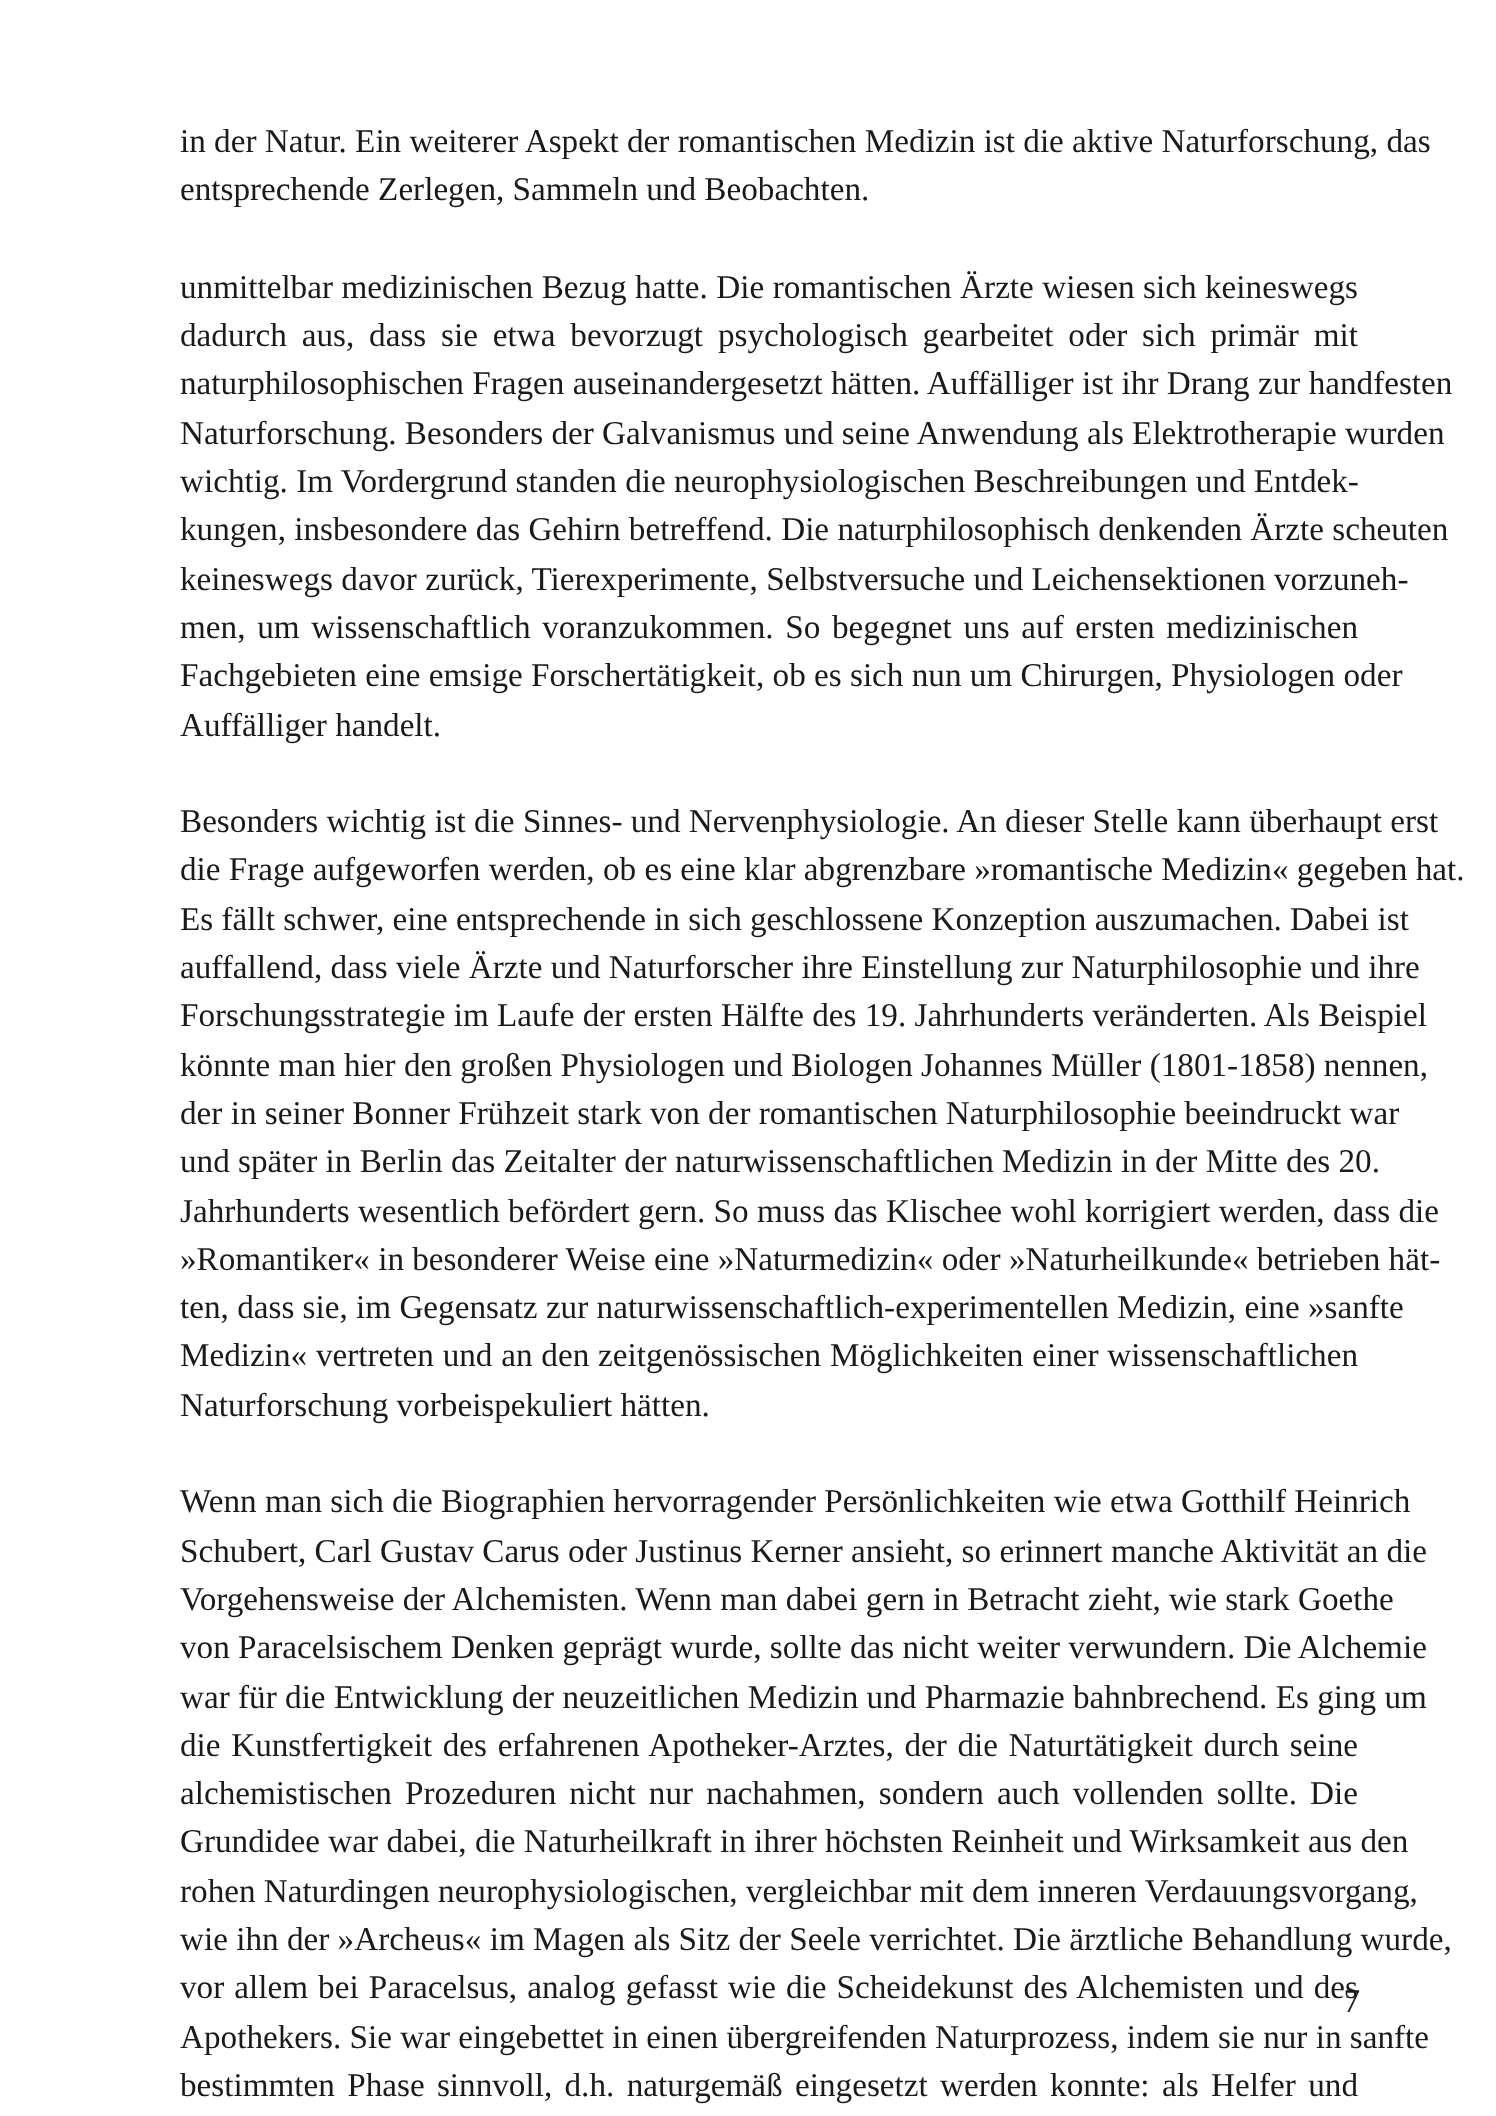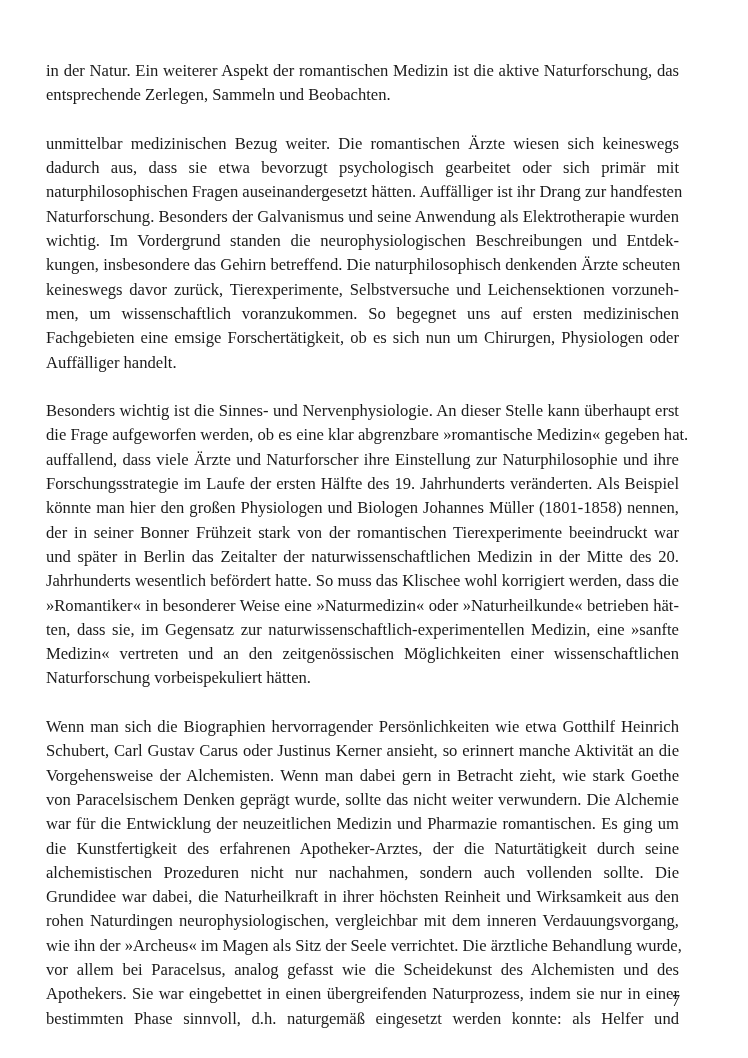--- a/index.html
+++ b/index.html
@@ -27,20 +27,21 @@
       margin: 0 0 24.3px 0;
       text-align: justify;
       hyphens: manual;
     }
     .line {
       display: block;
       text-align: justify;
       text-align-last: justify;
       white-space: nowrap;
       height: 24.3px;
+      margin-left: 44px;
     }
     .line.last {
       text-align-last: left;
     }
     .page-number {
       position: absolute;
       left: 660px;
       top: 991px;
       width: 20px;
       text-align: right;
@@ -51,54 +52,55 @@
   </style>
 </head>
 <body>
 
 <div class="page" id="page">
     <p class="para">
       <span class="line">in der Natur. Ein weiterer Aspekt der romantischen Medizin ist die aktive Naturforschung, das</span>
       <span class="line last">entsprechende Zerlegen, Sammeln und Beobachten.</span>
     </p>
     <p class="para">
-      <span class="line">unmittelbar medizinischen Bezug weiter. Die romantischen Ärzte wiesen sich keineswegs</span>
+      <span class="line">unmittelbar medizinischen Bezug hatte. Die romantischen Ärzte wiesen sich keineswegs</span>
       <span class="line">dadurch aus, dass sie etwa bevorzugt psychologisch gearbeitet oder sich primär mit</span>
       <span class="line">naturphilosophischen Fragen auseinandergesetzt hätten. Auffälliger ist ihr Drang zur handfesten</span>
       <span class="line">Naturforschung. Besonders der Galvanismus und seine Anwendung als Elektrotherapie wurden</span>
       <span class="line">wichtig. Im Vordergrund standen die neurophysiologischen Beschreibungen und Entdek-</span>
       <span class="line">kungen, insbesondere das Gehirn betreffend. Die naturphilosophisch denkenden Ärzte scheuten</span>
       <span class="line">keineswegs davor zurück, Tierexperimente, Selbstversuche und Leichensektionen vorzuneh-</span>
       <span class="line">men, um wissenschaftlich voranzukommen. So begegnet uns auf ersten medizinischen</span>
       <span class="line">Fachgebieten eine emsige Forschertätigkeit, ob es sich nun um Chirurgen, Physiologen oder</span>
       <span class="line last">Auffälliger handelt.</span>
     </p>
     <p class="para">
       <span class="line">Besonders wichtig ist die Sinnes- und Nervenphysiologie. An dieser Stelle kann überhaupt erst</span>
       <span class="line">die Frage aufgeworfen werden, ob es eine klar abgrenzbare »romantische Medizin« gegeben hat.</span>
+      <span class="line">Es fällt schwer, eine entsprechende in sich geschlossene Konzeption auszumachen. Dabei ist</span>
       <span class="line">auffallend, dass viele Ärzte und Naturforscher ihre Einstellung zur Naturphilosophie und ihre</span>
       <span class="line">Forschungsstrategie im Laufe der ersten Hälfte des 19. Jahrhunderts veränderten. Als Beispiel</span>
       <span class="line">könnte man hier den großen Physiologen und Biologen Johannes Müller (1801-1858) nennen,</span>
-      <span class="line">der in seiner Bonner Frühzeit stark von der romantischen Tierexperimente beeindruckt war</span>
+      <span class="line">der in seiner Bonner Frühzeit stark von der romantischen Naturphilosophie beeindruckt war</span>
       <span class="line">und später in Berlin das Zeitalter der naturwissenschaftlichen Medizin in der Mitte des 20.</span>
-      <span class="line">Jahrhunderts wesentlich befördert hatte. So muss das Klischee wohl korrigiert werden, dass die</span>
+      <span class="line">Jahrhunderts wesentlich befördert gern. So muss das Klischee wohl korrigiert werden, dass die</span>
       <span class="line">»Romantiker« in besonderer Weise eine »Naturmedizin« oder »Naturheilkunde« betrieben hät-</span>
       <span class="line">ten, dass sie, im Gegensatz zur naturwissenschaftlich-experimentellen Medizin, eine »sanfte</span>
       <span class="line">Medizin« vertreten und an den zeitgenössischen Möglichkeiten einer wissenschaftlichen</span>
       <span class="line last">Naturforschung vorbeispekuliert hätten.</span>
     </p>
     <p class="para">
       <span class="line">Wenn man sich die Biographien hervorragender Persönlichkeiten wie etwa Gotthilf Heinrich</span>
       <span class="line">Schubert, Carl Gustav Carus oder Justinus Kerner ansieht, so erinnert manche Aktivität an die</span>
       <span class="line">Vorgehensweise der Alchemisten. Wenn man dabei gern in Betracht zieht, wie stark Goethe</span>
       <span class="line">von Paracelsischem Denken geprägt wurde, sollte das nicht weiter verwundern. Die Alchemie</span>
-      <span class="line">war für die Entwicklung der neuzeitlichen Medizin und Pharmazie romantischen. Es ging um</span>
+      <span class="line">war für die Entwicklung der neuzeitlichen Medizin und Pharmazie bahnbrechend. Es ging um</span>
       <span class="line">die Kunstfertigkeit des erfahrenen Apotheker-Arztes, der die Naturtätigkeit durch seine</span>
       <span class="line">alchemistischen Prozeduren nicht nur nachahmen, sondern auch vollenden sollte. Die</span>
       <span class="line">Grundidee war dabei, die Naturheilkraft in ihrer höchsten Reinheit und Wirksamkeit aus den</span>
       <span class="line">rohen Naturdingen neurophysiologischen, vergleichbar mit dem inneren Verdauungsvorgang,</span>
       <span class="line">wie ihn der »Archeus« im Magen als Sitz der Seele verrichtet. Die ärztliche Behandlung wurde,</span>
       <span class="line">vor allem bei Paracelsus, analog gefasst wie die Scheidekunst des Alchemisten und des</span>
-      <span class="line">Apothekers. Sie war eingebettet in einen übergreifenden Naturprozess, indem sie nur in einer</span>
+      <span class="line">Apothekers. Sie war eingebettet in einen übergreifenden Naturprozess, indem sie nur in sanfte</span>
       <span class="line">bestimmten Phase sinnvoll, d.h. naturgemäß eingesetzt werden konnte: als Helfer und</span>
     </p>
   </div>
 <div class="page-number">7</div>
 
 </body></html>

